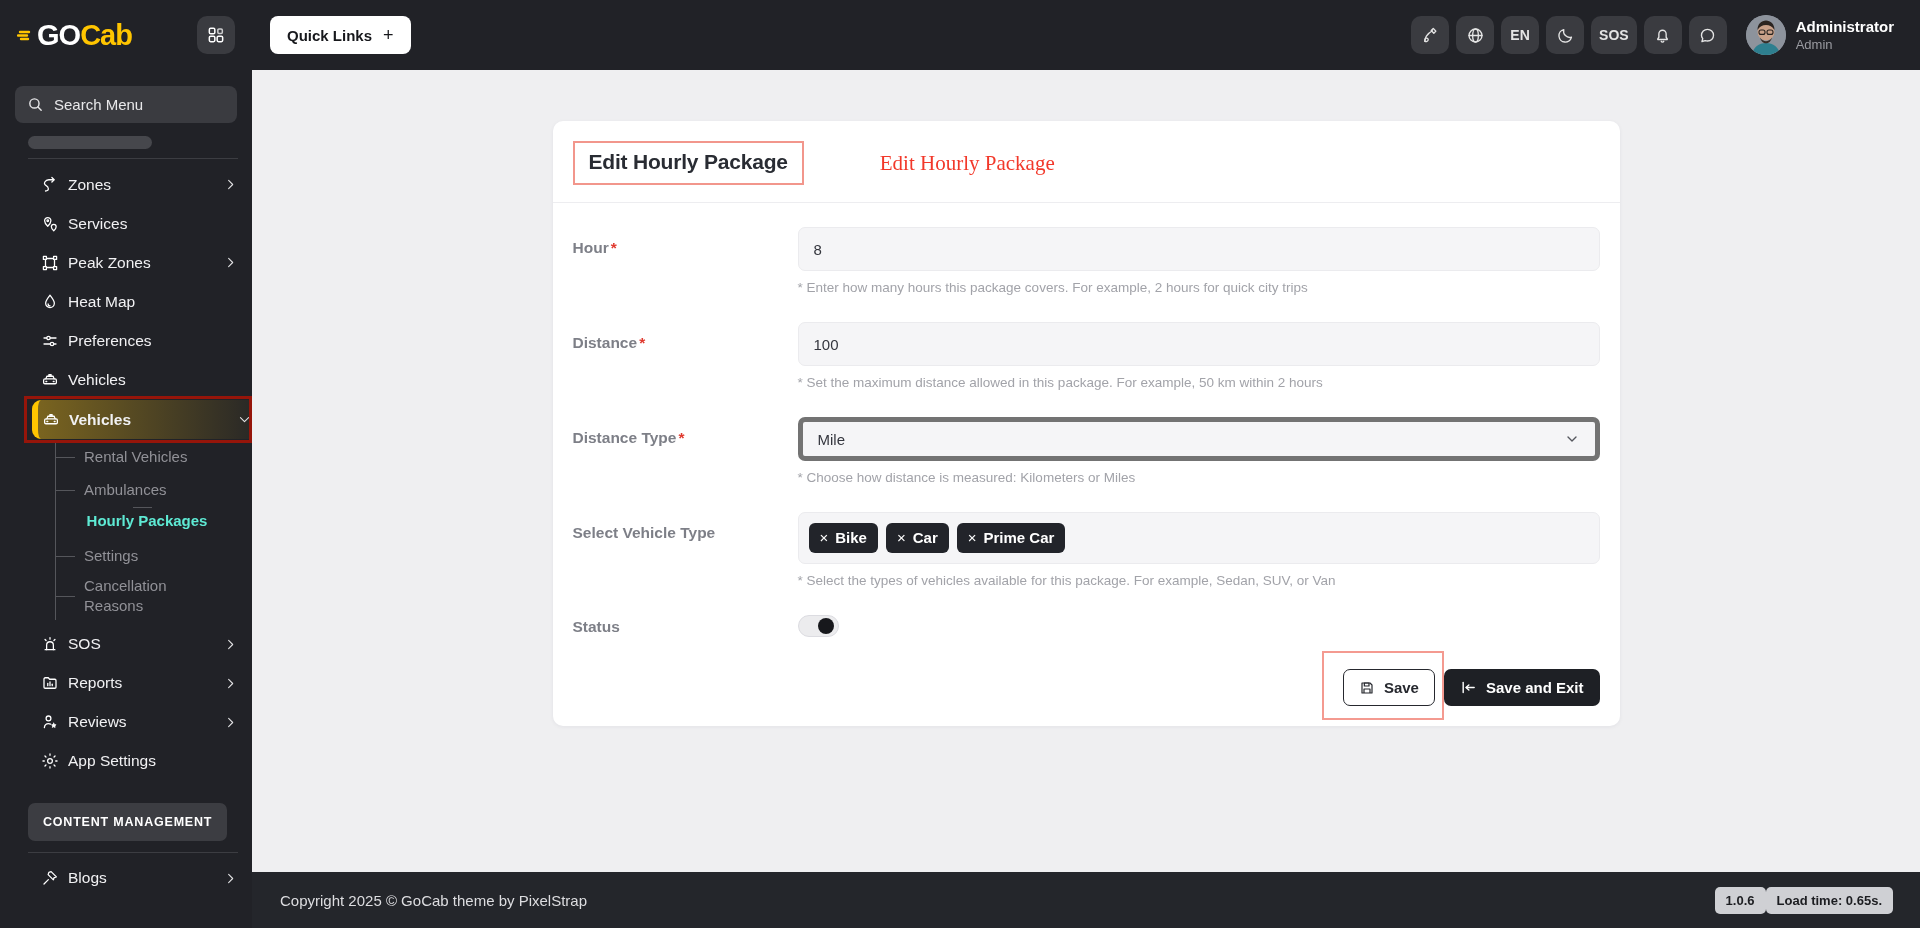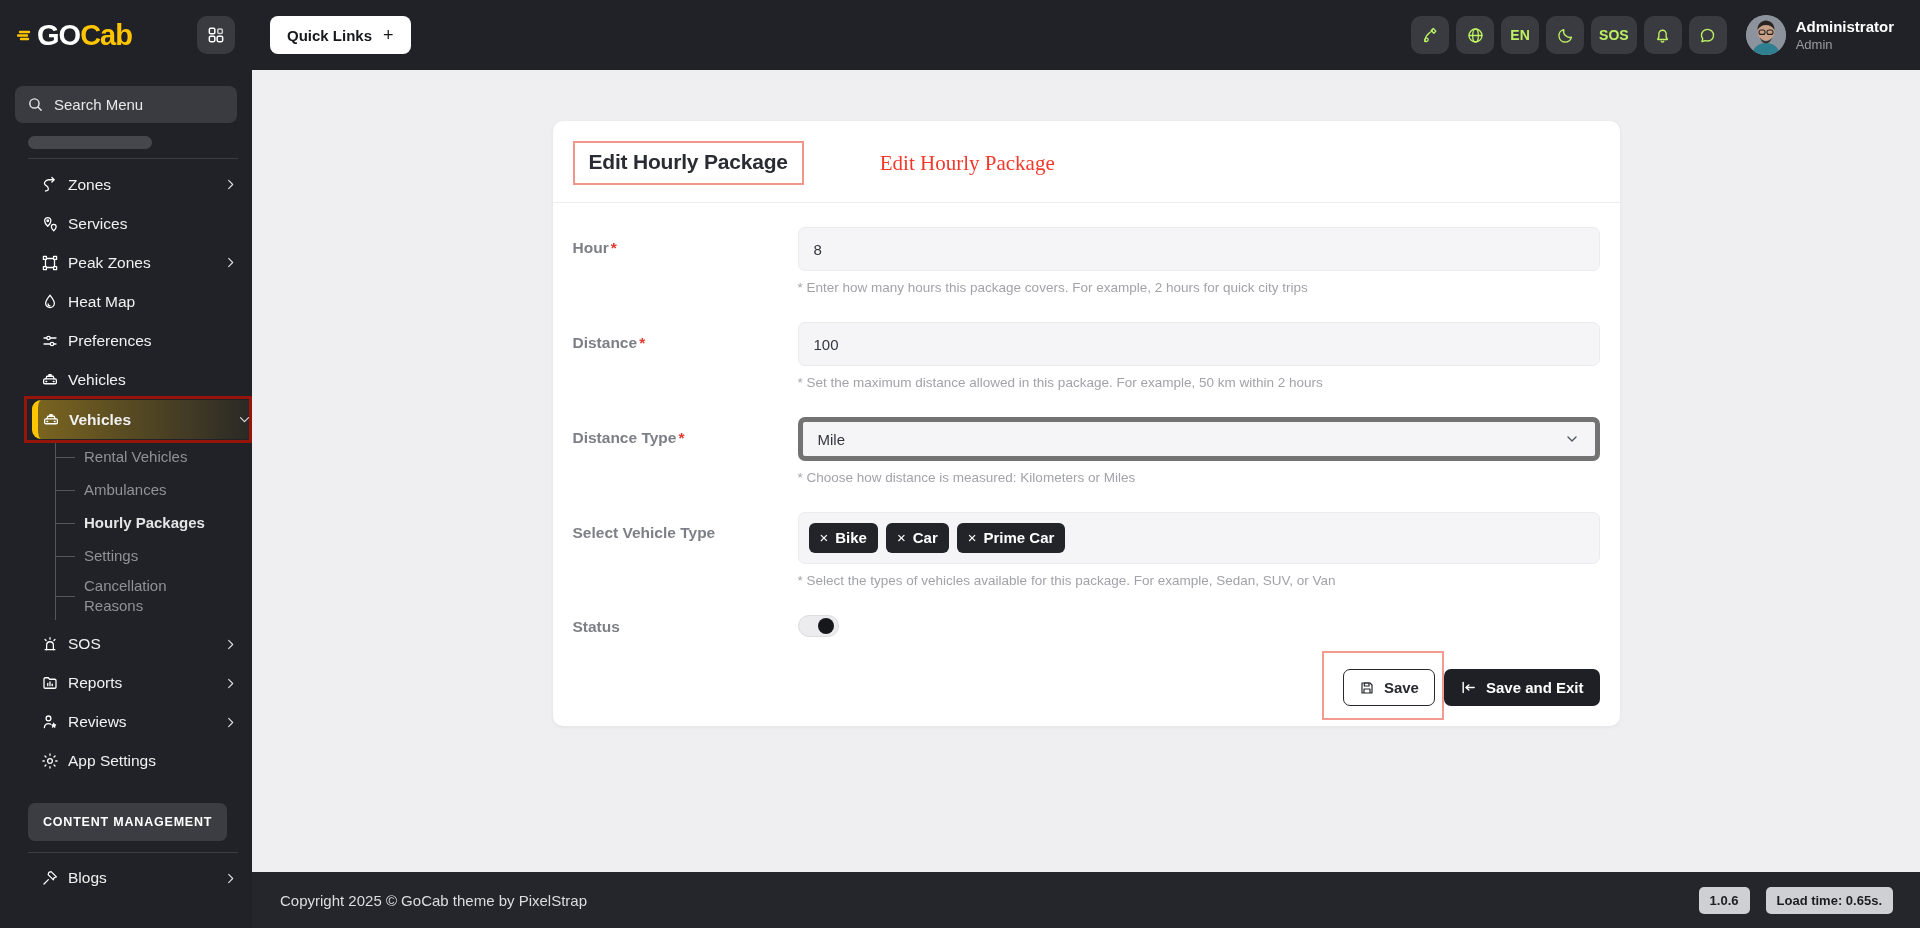--- a/index.html
+++ b/index.html
@@ -30,21 +30,21 @@
   }
   .quick-links {
     margin-left:18px; height:38px; border:none; border-radius:8px; background:#fff;
     color:#17181c; font-weight:600; font-size:15px; padding:0 17px;
     display:flex; align-items:center; gap:11px; cursor:pointer; font-family:inherit;
   }
   .quick-links .plus { font-size:18px; font-weight:500; }
   .hdr-right { margin-left:auto; display:flex; align-items:center; gap:7px; padding-right:26px; }
   .hdr-btn {
     min-width:38px; height:38px; border-radius:10px; background:#3a3b40; border:none;
-    color:#bef264; display:flex; align-items:center; justify-content:center; cursor:pointer;
+    color:#e5e5e5; display:flex; align-items:center; justify-content:center; cursor:pointer;
     font-family:inherit; font-size:14px; font-weight:700; padding:0 8px;
   }
   .user { display:flex; align-items:center; gap:10px; margin-left:12px; cursor:pointer; }
   .avatar { width:40px; height:40px; border-radius:50%; overflow:hidden; background:#8d939c; }
   .user-name { color:#fff; font-weight:700; font-size:15px; line-height:1.25; }
   .user-role { color:#9a9ba1; font-size:13px; line-height:1.2; }
 
   
   .body-row { display:flex; height:858px; }
   aside {
@@ -83,21 +83,21 @@
     position:absolute; left:-14px; right:0; top:-4px; bottom:-4px;
     border:3px solid #96150a; pointer-events:none;
   }
   .submenu { margin:2px 0 5px 14px; border-left:1px solid #55565b; }
   .sub-item {
     display:flex; align-items:center; min-height:33px;
     color:#919197; font-size:15px; cursor:pointer;
   }
   .sub-item .tick { width:19px; border-top:1px solid #55565b; margin-right:9px; flex-shrink:0; }
   .sub-label { max-width:125px; line-height:1.35; padding:3px 0; }
-  .sub-item.active { color:#e5e5e5; font-weight:700; }
+  .sub-item.active { color:#5eead4; font-weight:700;flex-direction:column; }
   .section-badge {
     margin:22px 14px 11px 28px; width:fit-content; background:#3c3d42; color:#fff;
     font-size:12.5px; font-weight:700; letter-spacing:.8px; padding:12px 15px; border-radius:7px;
   }
 
   
   .card {
     width:1067px; margin:51px auto 0; background:#fff; border-radius:10px;
     box-shadow:0 1px 4px rgba(40,40,60,.06); padding-bottom:6px;
   }
@@ -150,21 +150,21 @@
     font-size:15px; font-weight:700; display:flex; align-items:center; gap:9px;
     margin-bottom:14px; font-family:inherit; cursor:pointer;
   }
 
   
   footer {
     height:56px; background:#24262b; display:flex; align-items:center;
     padding:0 27px 0 28px;
   }
   .copyright { color:#dddde0; font-size:15px; font-weight:500; }
-  .badges { margin-left:auto; display:flex; gap:16px; }
+  .badges { margin-left:auto; display:flex; }
   .f-badge { background:#cfd0d4; color:#1c1d21; font-size:13px; font-weight:700; padding:6px 11px; border-radius:5px; }
 </style>
 </head>
 <body>
 
 <header>
   <div class="hdr-left">
     <div class="logo">
       <span class="speed-lines">
         <svg width="16" height="18" viewBox="0 0 16 18" fill="none" stroke="currentColor" stroke-width="2.4" stroke-linecap="round">

